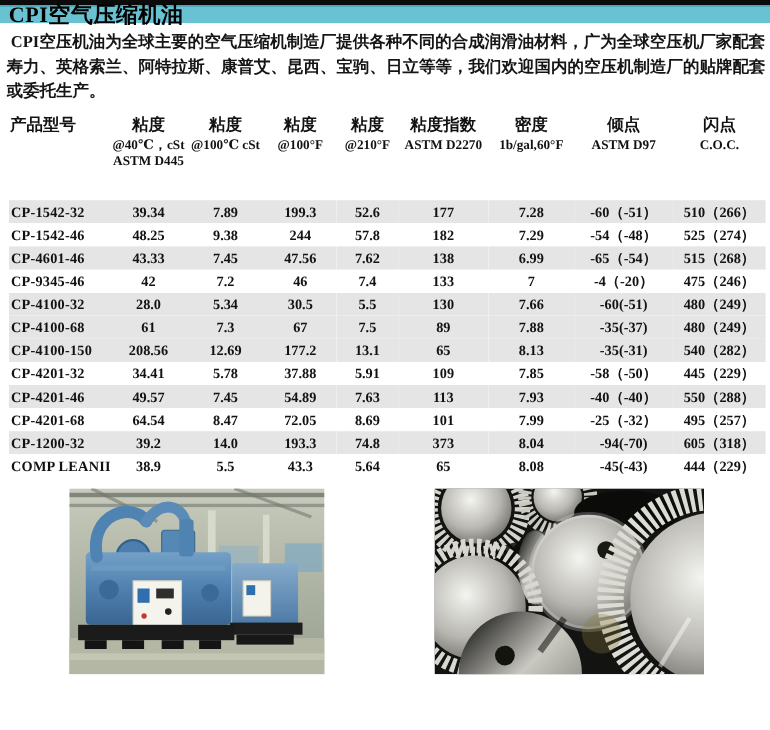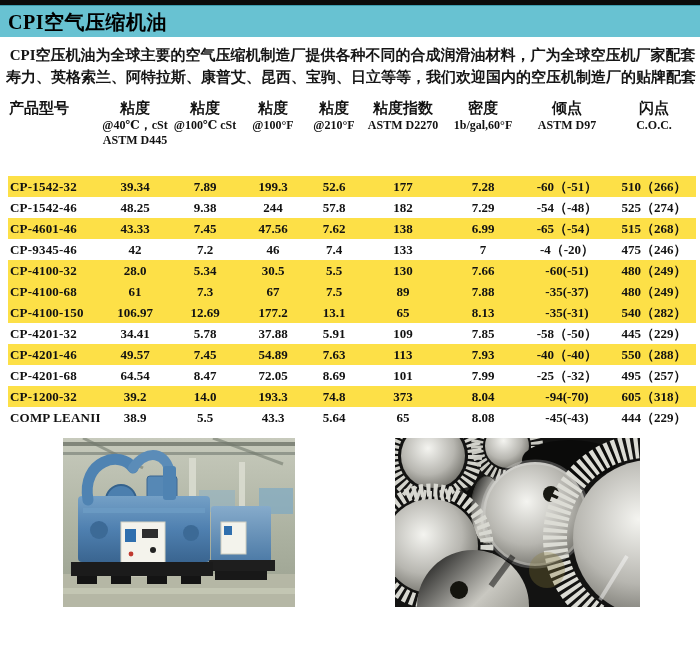--- a/index.html
+++ b/index.html
@@ -7,21 +7,21 @@
   body {
     height: 664px;
     background: #ffffff;
     color: #121212;
     font-family: "Liberation Serif", "DejaVu Serif", serif;
     overflow: hidden;
     position: relative;
   }
   .top-black-bar { height: 5px; background: #0b0b0b; }
   .title-bar {
-    height: 32px;
+    height: 16px;
     background: #68c2d2;
     display: flex;
     align-items: center;
     padding: 0 8px;
     border-top: 1px solid #3d9cae;
   }
   .page-title {
     font-size: 20px;
     font-weight: bold;
     color: #000;
@@ -61,21 +61,21 @@
     font-size: 13px;
     height: 21px;
     line-height: 21px;
     text-align: center;
   }
   .spec-table tbody td.model {
     text-align: left;
     padding-left: 2px;
     letter-spacing: 0.2px;
   }
-  .spec-table tbody tr.hl { background: #fde047; padding-left: 12px; }
+  .spec-table tbody tr.hl { background: #e5e5e5; padding-left: 12px; }
 
   .photos {
     margin-top: 10px;
     display: flex;
     align-items: flex-start;
   }
   .photo-left  { margin-left: 63px; display: block; }
   .photo-right { margin-left: 100px; display: block; }
 </style>
 </head>
@@ -83,20 +83,21 @@
 
 <div class="top-black-bar"></div>
 
 <div class="title-bar">
   <span class="page-title">CPI空气压缩机油</span>
 </div>
 
 <div class="intro">
   <div class="intro-line"> CPI空压机油为全球主要的空气压缩机制造厂提供各种不同的合成润滑油材料，广为全球空压机厂家配套:</div>
   <div class="intro-line">寿力、英格索兰、阿特拉斯、康普艾、昆西、宝驹、日立等等，我们欢迎国内的空压机制造厂的贴牌配套</div>
+  <div class="intro-line">或委托生产。</div>
 </div>
 
 <table class="spec-table">
   <colgroup>
     <col style="width:92px">
       <col style="width:70px">
       <col style="width:70px">
     <col style="width:66px">
       <col style="width:56px">
       <col style="width:82px">
@@ -206,21 +207,21 @@
         <td>7.3</td>
         <td>67</td>
         <td>7.5</td>
         <td>89</td>
         <td>7.88</td>
         <td>-35(-37)</td>
         <td>480（249）</td>
       </tr>
       <tr class="hl">
         <td class="model">CP-4100-150</td>
-        <td>106.97</td>
+        <td>208.56</td>
         <td>12.69</td>
         <td>177.2</td>
         <td>13.1</td>
         <td>65</td>
         <td>8.13</td>
         <td>-35(-31)</td>
         <td>540（282）</td>
       </tr>
       <tr>
         <td class="model">CP-4201-32</td>

